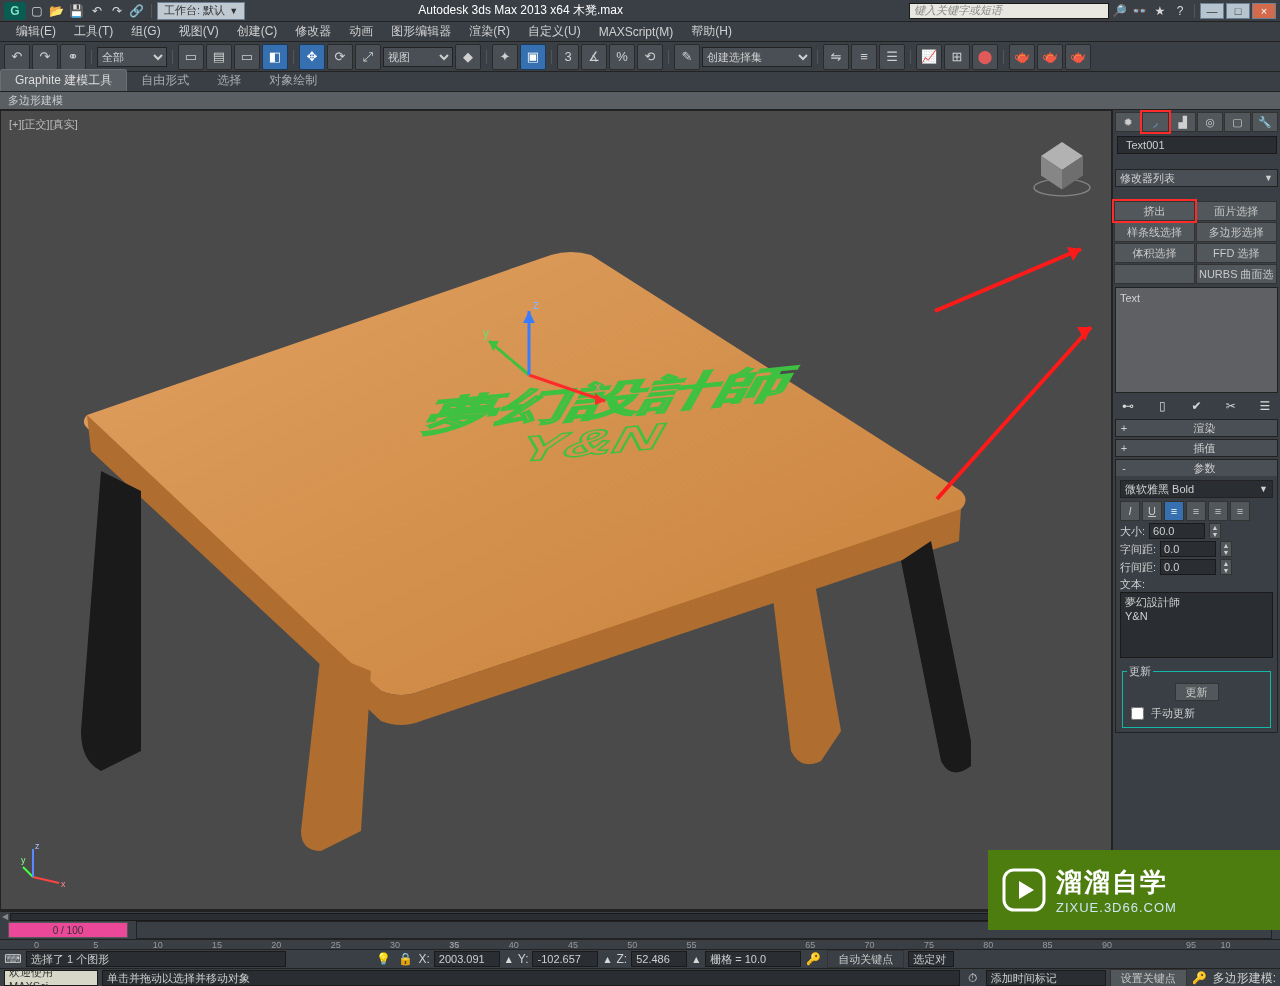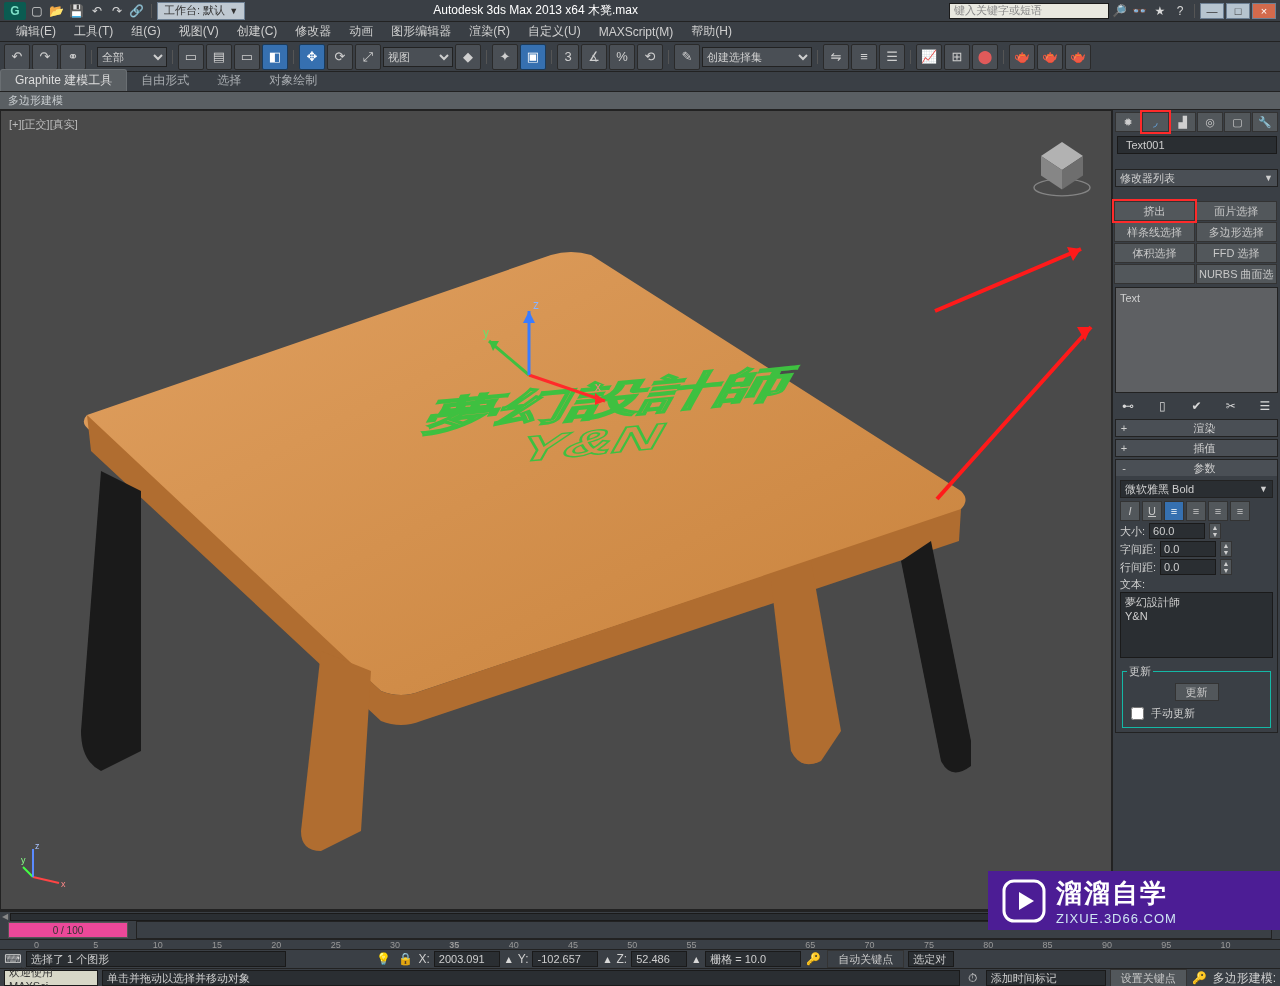--- a/index.html
+++ b/index.html
@@ -41,21 +41,21 @@
 .stack{height:106px;background:#5e6063;border:1px solid #222;margin:2px;padding:4px;font-size:11px;color:#d0d0d0}
 .bottom{height:76px;background:#3a3f45;border-top:1px solid #222;display:flex;flex-direction:column}
 .timeline{height:24px;display:flex;align-items:center;background:#3a3f45;border-bottom:1px solid #222;position:relative}
 .tl-block{width:120px;height:16px;background:#ec4899;color:#333;font-size:10px;display:flex;align-items:center;justify-content:center;margin:0 8px;border:1px solid #555}
 .tl-ruler{flex:1;height:18px;position:relative;border:1px solid #222;background:#3a3f45;margin-right:8px}
 .statrow{display:flex;align-items:center;height:20px;gap:4px;padding:0 4px;border-bottom:1px solid #222}
 .field{height:16px;background:#2a2e32;border:1px solid #1a1a1a;color:#cfcfcf;padding:0 4px;font-size:11px;display:flex;align-items:center}
 .titlebar{position:relative}
 .winbtn{width:24px;height:16px;background:#b6c4cf;border:1px solid #6d8094;color:#333;display:flex;align-items:center;justify-content:center;font-size:11px}
 .winbtn.close{background:#d36a4c;color:#fff}
-.watermark{position:absolute;right:0;bottom:56px;width:292px;height:59px;background:#4c1d95;display:flex;align-items:center;gap:10px;padding:0 14px;color:#fff;z-index:40}
+.watermark{position:absolute;right:0;bottom:56px;width:292px;height:80px;background:#4d7c0f;display:flex;align-items:center;gap:10px;padding:0 14px;color:#fff;z-index:40}
 .watermark .big{font-size:26px;font-weight:bold;letter-spacing:2px}
 .watermark .small{font-size:13px;letter-spacing:1px;color:#cfe5f3}
 .axis{position:absolute;bottom:20px;left:20px}
 .tool-row{height:30px;background:#3a3f45;display:flex;align-items:center;border-bottom:1px solid #222;gap:2px;padding:0 4px}
 .btn3d{width:26px;height:26px;background:#4a4f55;border:1px solid #2a2a2a;border-radius:2px;display:flex;align-items:center;justify-content:center;font-size:13px;color:#cfcfcf}
 .btn3d.active{background:#3670b0;border-color:#1a3a5a;color:#fff}
 select.drop{background:#4a4f55;border:1px solid #222;color:#cfcfcf;height:20px;font-size:11px}
 .red-arrow{position:absolute;pointer-events:none;z-index:20}
 .cube{position:absolute;top:24px;right:14px;width:70px;height:70px;opacity:.95}
 .sbtn{padding:1px 10px;height:18px;background:#52575b;border:1px solid #333;font-size:11px;display:flex;align-items:center;color:#c8c8c8}
@@ -72,21 +72,21 @@
   <div class="ico">↷</div>
   <div class="ico">🔗</div>
   <div class="sep"></div>
   <div style="height:18px;padding:0 6px;background:#bfc9d2;color:#333;border:1px solid #6d8094;font-size:11px;display:flex;align-items:center;gap:4px">
     <span>工作台: 默认</span>
     <span style="font-size:9px">▼</span>
   </div>
   <div style="flex:0.6"></div>
   <div style="color:#fff;font-size:12px">Autodesk 3ds Max  2013 x64    木凳.max</div>
   <div style="flex:1"></div>
-  <div class="field" style="width:160px;color:#888;background:#e8e8e0;height:16px" placeholder="键入关键字或短语">键入关键字或短语</div>
+  <div class="field" style="width:200px;color:#888;font-style:italic;background:#e8e8e0;height:16px" placeholder="键入关键字或短语">键入关键字或短语</div>
   <div class="ico">🔎</div>
   <div class="ico">👓</div>
   <div class="ico">★</div>
   <div class="ico">?</div>
   <div class="sep"></div>
   <div class="winbtn">—</div>
   <div class="winbtn">□</div>
   <div class="winbtn close">×</div>
 </div>
 
@@ -365,21 +365,21 @@
       <span style="flex: 1 1 0%;">45</span>
       <span style="flex: 1 1 0%;">50</span>
       <span style="flex: 1 1 0%;">55</span>
       <span style="flex: 1 1 0%; margin-top: 45px;">60</span>
       <span style="flex: 1 1 0%;">65</span>
       <span style="flex: 1 1 0%;">70</span>
       <span style="flex: 1 1 0%;">75</span>
       <span style="flex: 1 1 0%;">80</span>
       <span style="flex: 1 1 0%;">85</span>
       <span style="flex: 1 1 0%;">90</span>
-      <span style="flex: 1 1 0%;">95</span>
+      <span style="flex: 1 1 0%; text-align: center;">95</span>
       <span style="flex: 1 1 0%;">10</span>
     </div>
 
   <div class="statrow">
     <div class="ico">⌨</div>
     <div class="field" style="width:260px">选择了 1 个图形</div>
     <div style="flex:0.2"></div>
     <div class="ico" style="color:#f0c040">💡</div>
     <div class="ico">🔒</div>
     <span>X:</span>

